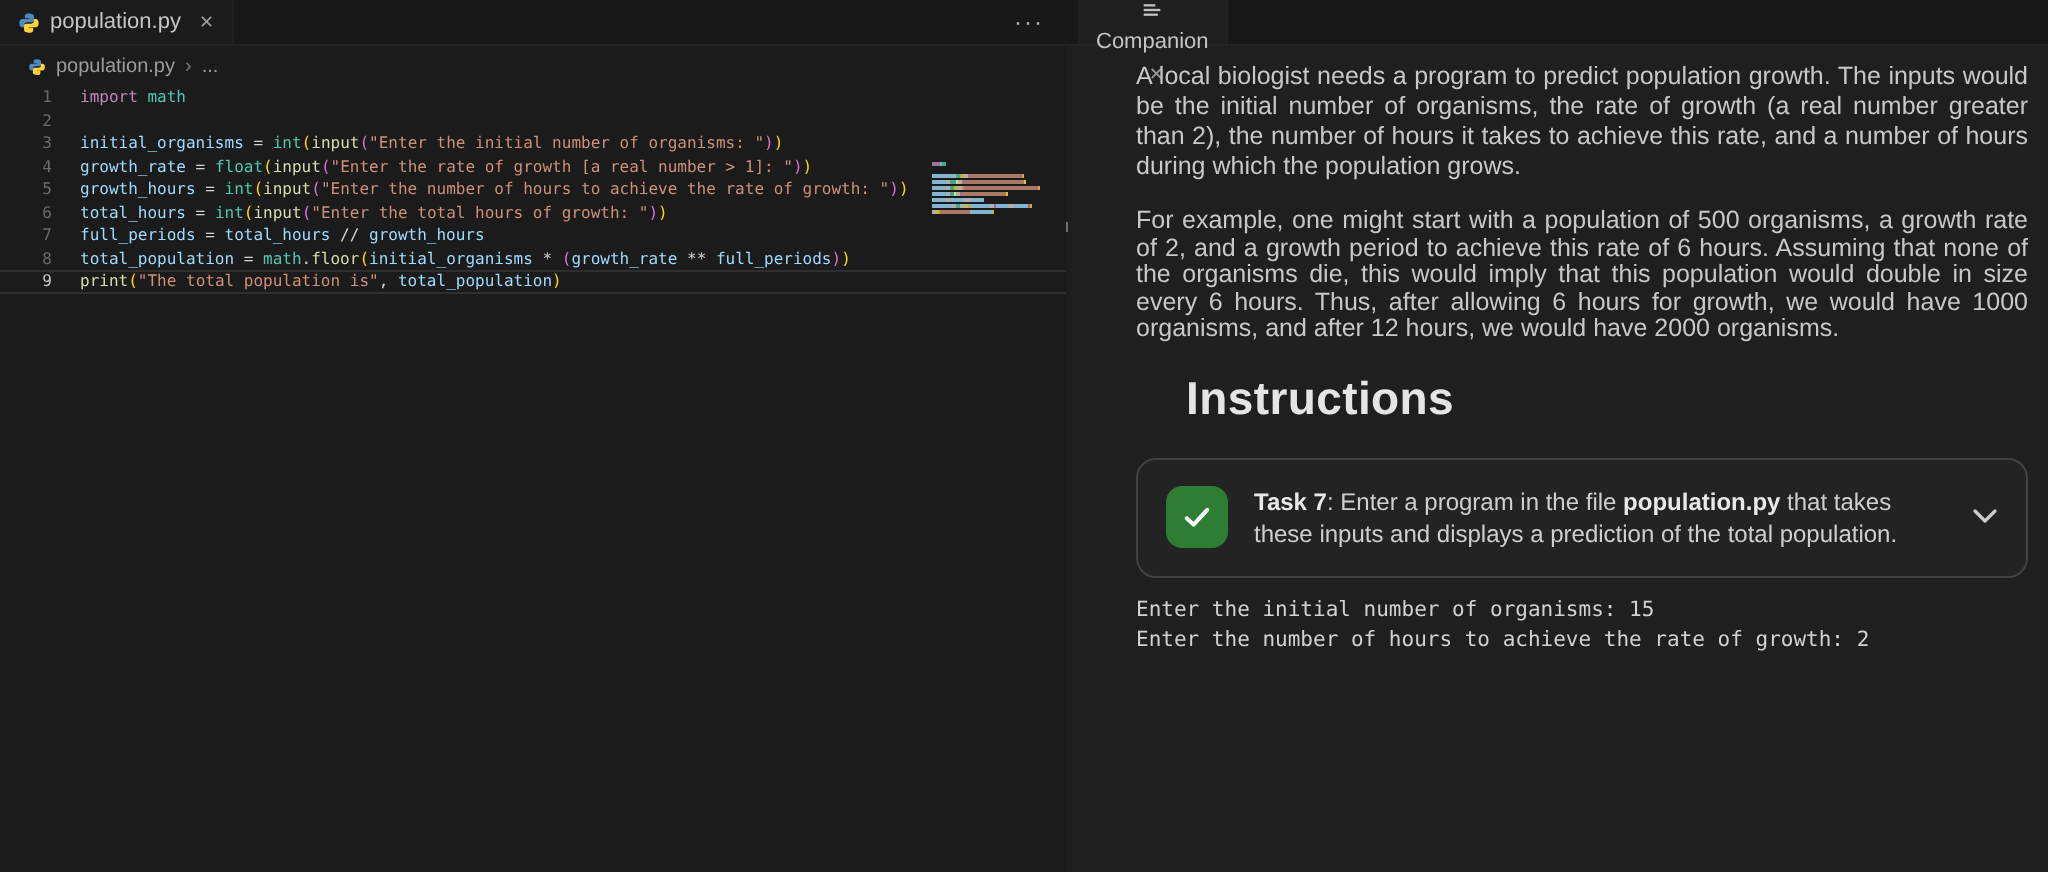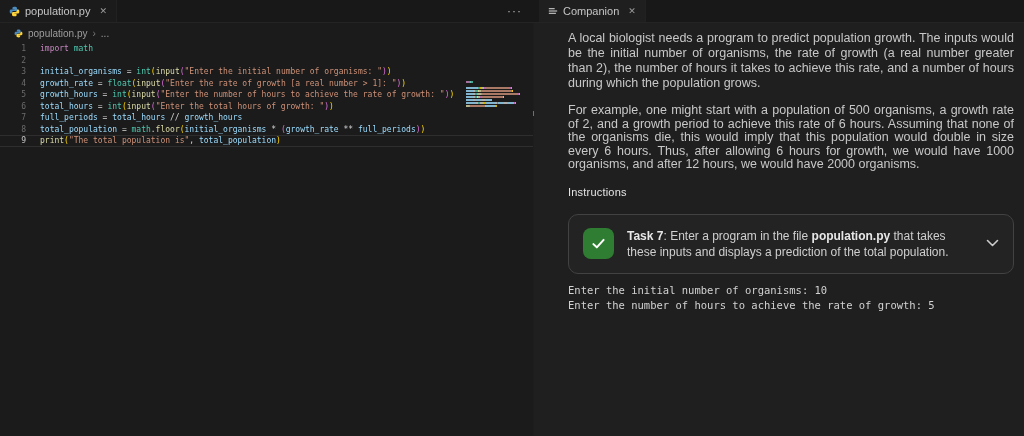--- a/index.html
+++ b/index.html
@@ -4,21 +4,21 @@
 <style>
   * { margin:0; padding:0; box-sizing:border-box; }
   html,body { width:1024px; height:436px; overflow:hidden; }
   body { position:relative; background:#1f1f1f; font-family:"Liberation Sans",sans-serif; }
 
   
   #editor-group { position:absolute; left:0; top:0; width:534px; height:436px; background:#1b1b1b; }
   .tabbar { height:23px; background:#181818; border-bottom:1px solid #242424; display:flex; align-items:stretch; }
   .tab { display:flex; align-items:center; gap:5px; padding:0 9px; font-size:11px; color:#c5c5c5; border-right:1px solid #212121; }
   .tab.active-editor { background:#1b1b1b; }
-  .tab.active-panel { background:#1f1f1f; margin-left:5px; }
+  .tab.active-panel { background:#1f1f1f; margin-left:5px;flex-direction:column; }
   .tab-close { font-size:9px; color:#9a9a9a; margin-left:4px; cursor:pointer; }
   .more-actions { margin-left:auto; align-self:center; color:#b5b5b5; font-size:12px; padding:0 12px; letter-spacing:1px; }
   .breadcrumb { height:15px; margin-top:3px; display:flex; align-items:center; gap:5px; padding-left:14px; font-size:10px; color:#9d9d9d; }
   .crumb-sep { color:#7a7a7a; }
 
   .code-area { position:relative; margin-top:2px; font-family:"DejaVu Sans Mono",monospace; font-size:8px; }
   .code-line { display:flex; align-items:center; height:11.5px; line-height:11.5px; white-space:pre; border-top:1px solid transparent; border-bottom:1px solid transparent; }
   .code-line.active { border-color:#2e2e2e; }
   .ln { flex:none; width:26px; text-align:right; margin-right:14px; color:#6b6b6b; }
   .code-line.active .ln { color:#c6c6c6; }
@@ -32,21 +32,21 @@
   #panel-scroll-thumb { position:absolute; top:88px; left:0; width:9px; height:5px; background:#707070; }
 
   
   #panel { position:absolute; left:534px; top:0; width:490px; height:436px; background:#1f1f1f; }
   #panel-content { padding:4px 10px 0 34px; }
   .para { font-size:12.5px; line-height:13.5px; color:#c8c8c8; text-align:justify; }
   #p1 { margin-top:4px; line-height:15px; }
   #p2 { margin-top:13px; }
   #p3 { margin-top:14px; line-height:14px; }
   .bold-file { font-weight:bold; color:#e8e8e8; }
-  #instructions-heading { margin-top:14px; font-size:11px; font-weight:normal; color:#e5e5e5; letter-spacing:.2px; }
+  #instructions-heading { margin-top:14px; font-size:23px; font-weight:bold; color:#e5e5e5; letter-spacing:.2px;margin-left:25px; }
   #task-card { margin-top:16px; height:60px; border:1px solid #424242; border-radius:10px; background:#232323; display:flex; align-items:center; padding:0 14px; }
   #task-check { flex:none; width:31px; height:31px; border-radius:8px; background:var(--green,#2f7d32); display:flex; align-items:center; justify-content:center; }
   #task-text { margin-left:13px; font-size:12px; line-height:16px; color:#cfcfcf; padding-right:28px; }
   #task-chevron { margin-left:auto; flex:none; cursor:pointer; display:flex; align-items:center; }
   #example-intro { margin-top:18px; font-size:12.5px; color:#c8c8c8; }
   #example-block { margin-top:9px; font-family:"DejaVu Sans Mono",monospace; font-size:10.5px; color:#d2d2d2; }
   .ex-line { height:15.5px; line-height:15.5px; white-space:pre; }
 
   .icon-py { flex:none; display:inline-flex; }
   svg { display:block; }
@@ -214,17 +214,17 @@
       </div>
       <div id="task-text"><span class="bold-file">Task 7</span><span>: Enter a program in the file </span><span class="bold-file">population.py</span><span> that takes these inputs and displays a prediction of the total population.</span></div>
       <div id="task-chevron">
         <svg width="13" height="9" viewBox="0 0 13 9">
           <path d="M1.5 1.5 L6.5 6.5 L11.5 1.5" stroke="#cccccc" stroke-width="1.6" fill="none" stroke-linecap="round" stroke-linejoin="round"></path>
         </svg>
       </div>
     </div>
 
     <div id="example-block">
-        <div class="ex-line">Enter the initial number of organisms: 10</div>
-        <div class="ex-line">Enter the number of hours to achieve the rate of growth: 5</div>
+        <div class="ex-line">Enter the initial number of organisms: 15</div>
+        <div class="ex-line">Enter the number of hours to achieve the rate of growth: 2</div>
       </div>
   </div>
 </div>
 
 </body></html>

